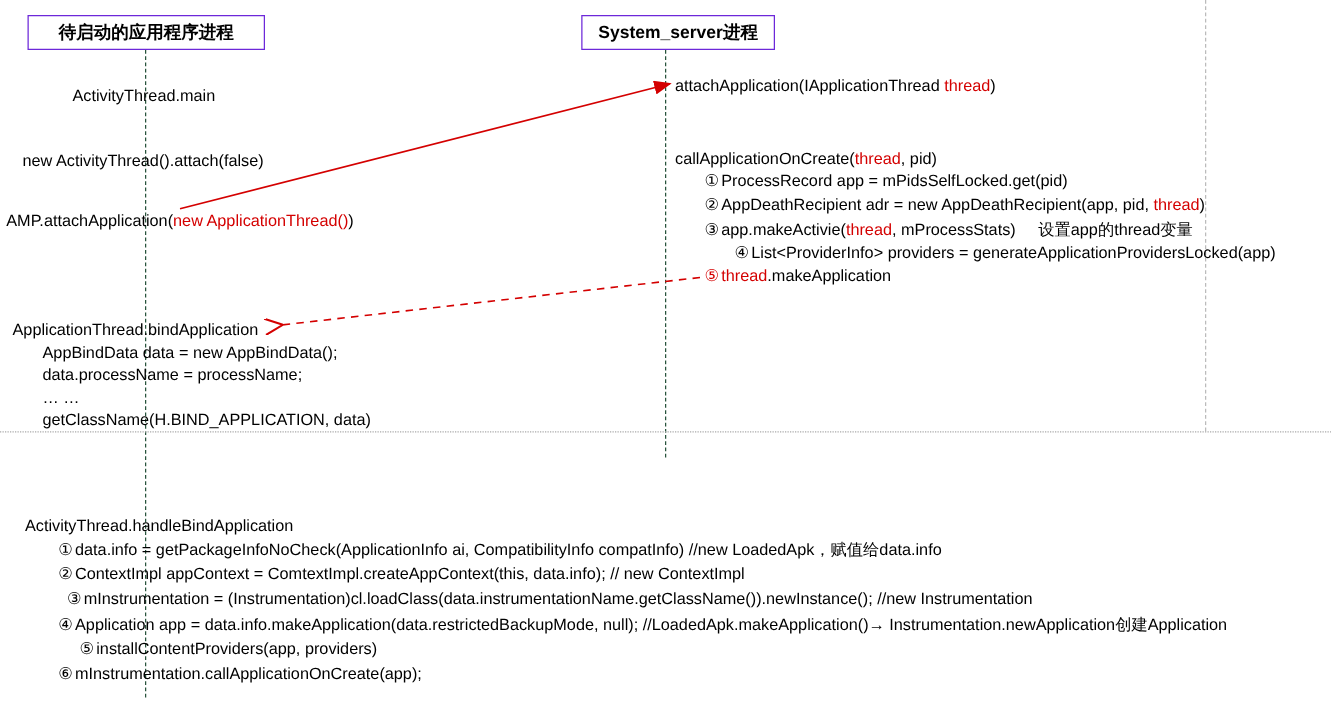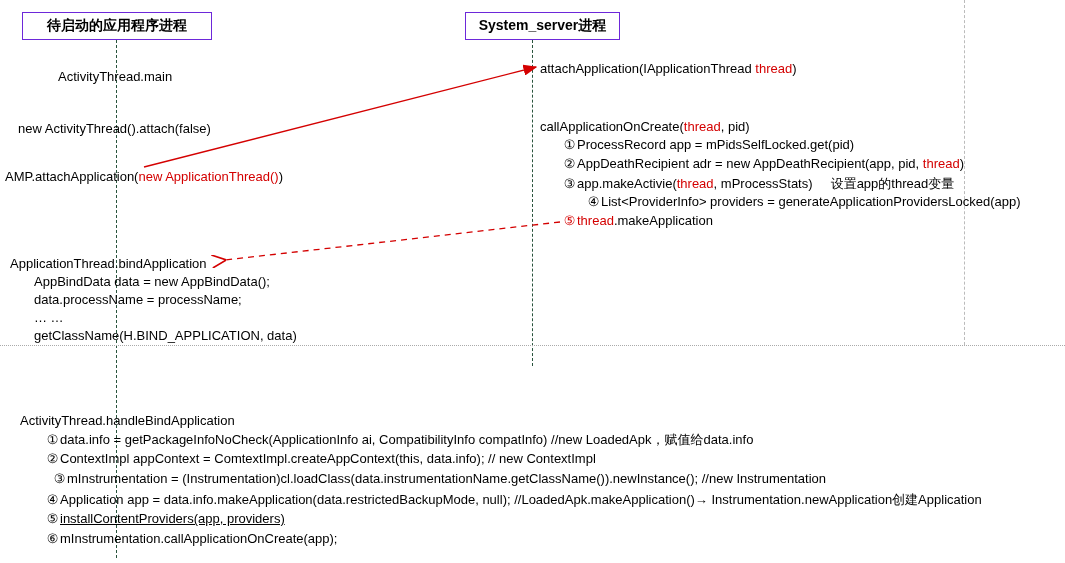--- a/index.html
+++ b/index.html
@@ -59,21 +59,21 @@
   <span class="circled red">⑤</span><span class="red">thread</span><span>.makeApplication</span>
 </div>
 
 <div class="dotted-h" style="left:0; top:345px; width:1065px;"></div>
 
 <div class="txt" style="left:20px; top:412px;">ActivityThread.handleBindApplication</div>
 <div class="line" style="left:45px; top:431px;"><span class="circled">①</span><span>data.info = getPackageInfoNoCheck(ApplicationInfo ai, CompatibilityInfo compatInfo)  //new LoadedApk，赋值给data.info</span></div>
 <div class="line" style="left:45px; top:451px;"><span class="circled">②</span><span>ContextImpl appContext = ComtextImpl.createAppContext(this, data.info);  // new ContextImpl</span></div>
 <div class="line" style="left:52px; top:471px;"><span class="circled">③</span><span>mInstrumentation = (Instrumentation)cl.loadClass(data.instrumentationName.getClassName()).newInstance();  //new Instrumentation</span></div>
 <div class="line" style="left:45px; top:491px;"><span class="circled">④</span><span>Application app = data.info.makeApplication(data.restrictedBackupMode, null);  //LoadedApk.makeApplication()→ Instrumentation.newApplication创建Application</span></div>
-<div class="line" style="left:45px; top:511px;text-decoration:underline;"><span class="circled">⑤</span><span>installContentProviders(app, providers)</span></div>
+<div class="line" style="left:62px; top:511px;"><span class="circled">⑤</span><span>installContentProviders(app, providers)</span></div>
 <div class="line" style="left:45px; top:531px;"><span class="circled">⑥</span><span>mInstrumentation.callApplicationOnCreate(app);</span></div>
 
 <svg class="arrow" style="left:0; top:0; width:1065px; height:563px;">
   <defs>
     <marker id="arrowRed" markerWidth="10" markerHeight="8" refX="9" refY="4" orient="auto">
       <path d="M0,0 L10,4 L0,8 Z" fill="#d40000"></path>
     </marker>
     <marker id="arrowRedOpen" markerWidth="12" markerHeight="10" refX="1" refY="5" orient="auto">
       <path d="M11,0 L0,5 L11,10" fill="none" stroke="#d40000" stroke-width="1.3"></path>
     </marker>

